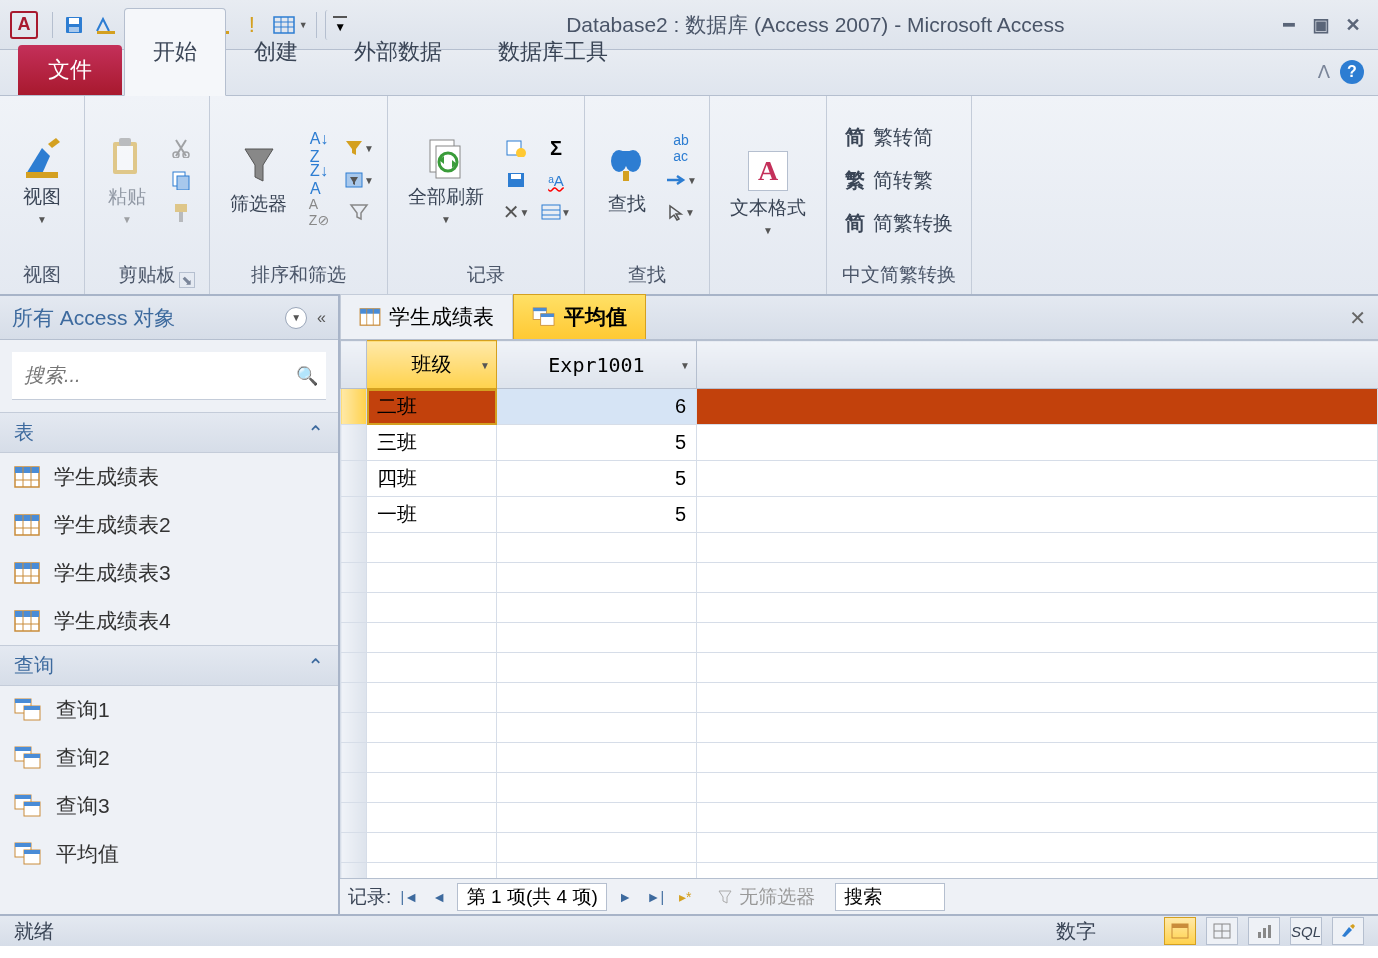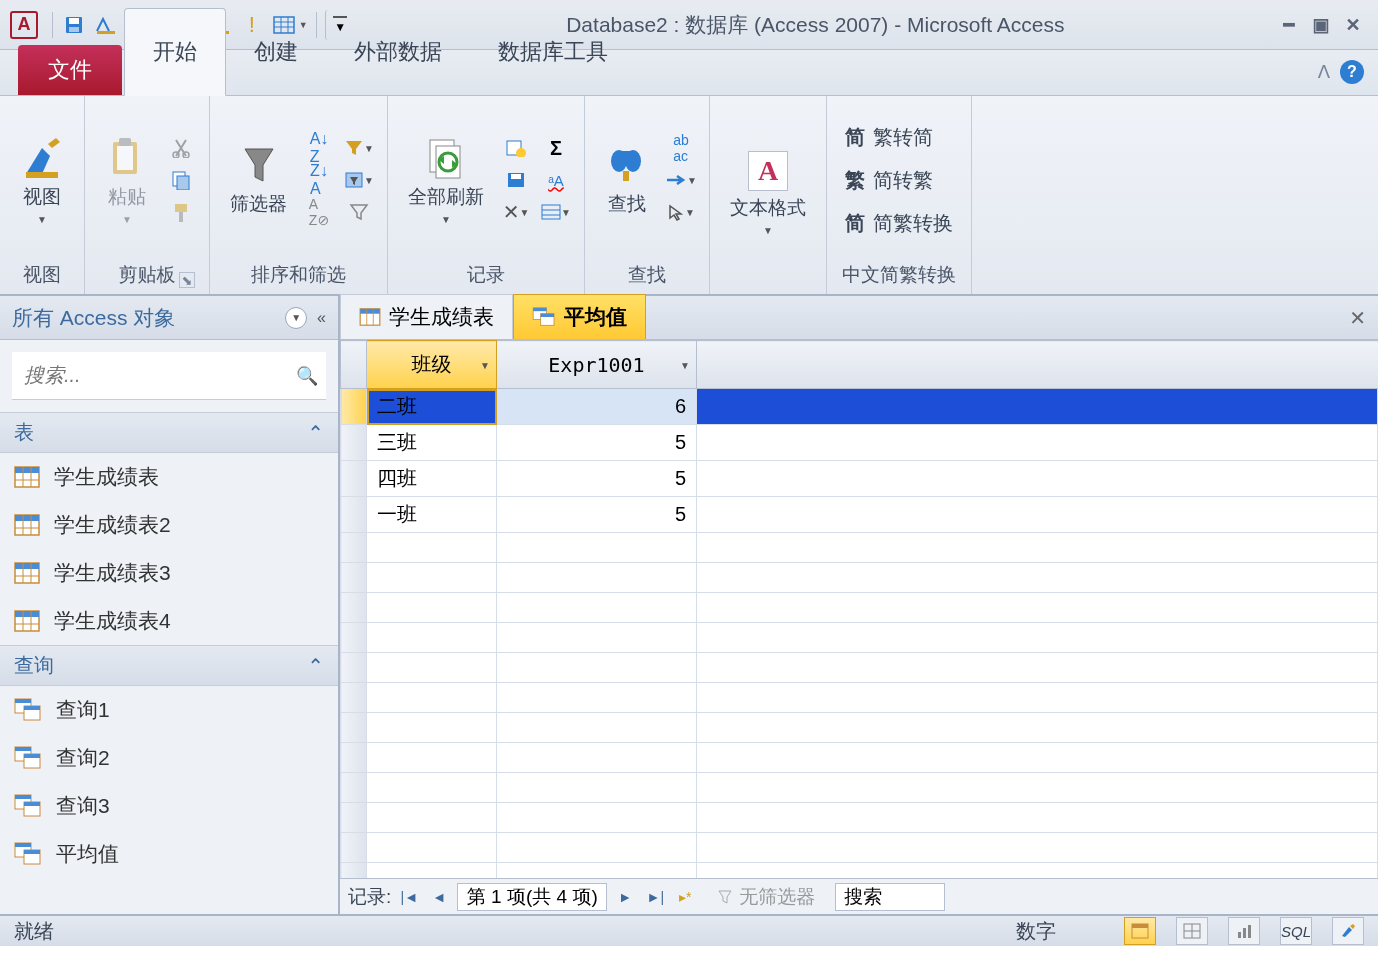--- a/index.html
+++ b/index.html
@@ -70,35 +70,35 @@
 .datasheet { flex: 1; overflow: auto; background: #fff; }
 .ds-table { border-collapse: collapse; width: 100%; }
 .ds-table th { background: linear-gradient(#f0f3f8,#dde3ec); border: 1px solid #b5bfcf; padding: 10px 8px; font-weight: normal; font-size: 20px; position: relative; }
 .ds-table th.sel { background: linear-gradient(#ffe9a8,#ffd24d); border: 1px solid #d4a020; }
 .ds-table td { border: 1px solid #d6dde8; padding: 4px 10px; font-size: 20px; height: 30px; }
 .row-selector { width: 26px; background: linear-gradient(90deg,#f0f3f8,#dde3ec); border: 1px solid #b5bfcf; }
 .row-selector.sel { background: linear-gradient(90deg,#ffe9a8,#ffd24d); }
 .cell-sel { background: #fff; outline: 2px solid #d4a020; outline-offset: -2px; }
 .num-cell { text-align: right; }
 .col-dd { position: absolute; right: 6px; top: 50%; transform: translateY(-50%); font-size: 10px; color: #555; }
-.row-highlight td { background: #1d4ed8; }
+.row-highlight td { background: #c2410c; }
 .row-highlight .num-cell{ background: #d6e4f5;}
 
 
 .record-nav { height: 36px; border-top: 1px solid #b5bfcf; background: #eef1f6; display: flex; align-items: center; padding: 0 8px; gap: 6px; font-size: 19px; }
 .rn-label { color: #3a4556; }
 .rn-btn { width: 24px; height: 24px; display: flex; align-items: center; justify-content: center; color: #3d6a9e; cursor: pointer; font-size: 14px; }
 .rn-input { border: 1px solid #b5bfcf; padding: 2px 8px; font-size: 19px; width: 150px; text-align: center; }
 .rn-filter { color: #999; margin-left: 14px; display: flex; align-items: center; gap: 6px; }
 .rn-search { border: 1px solid #b5bfcf; padding: 2px 8px; font-size: 19px; width: 110px; margin-left: 14px; }
 
 
 .status-bar { height: 32px; background: linear-gradient(#e4e9f1,#d6dde8); border-top: 2px solid #a8b4c8; display: flex; align-items: center; padding: 0 14px; font-size: 20px; color: #3a4556; }
 .status-left { flex: 1; }
-.view-btns { display: flex; gap: 20px; align-items: center; padding-left: 48px; }
+.view-btns { display: flex; gap: 10px; align-items: center; padding-left: 48px; }
 .view-btn { width: 32px; height: 28px; display: flex; align-items: center; justify-content: center; border: 1px solid #b5bfcf; cursor: pointer; background:#eef1f6;}
 .view-btn.active { background: linear-gradient(#ffe9a8,#ffd24d); border-color:#d4a020; }
 .sql-txt { font-style: italic; font-size: 15px; }
 
 svg { display:block }
 </style>
 </head>
 <body>
 
 <div class="title-bar">

